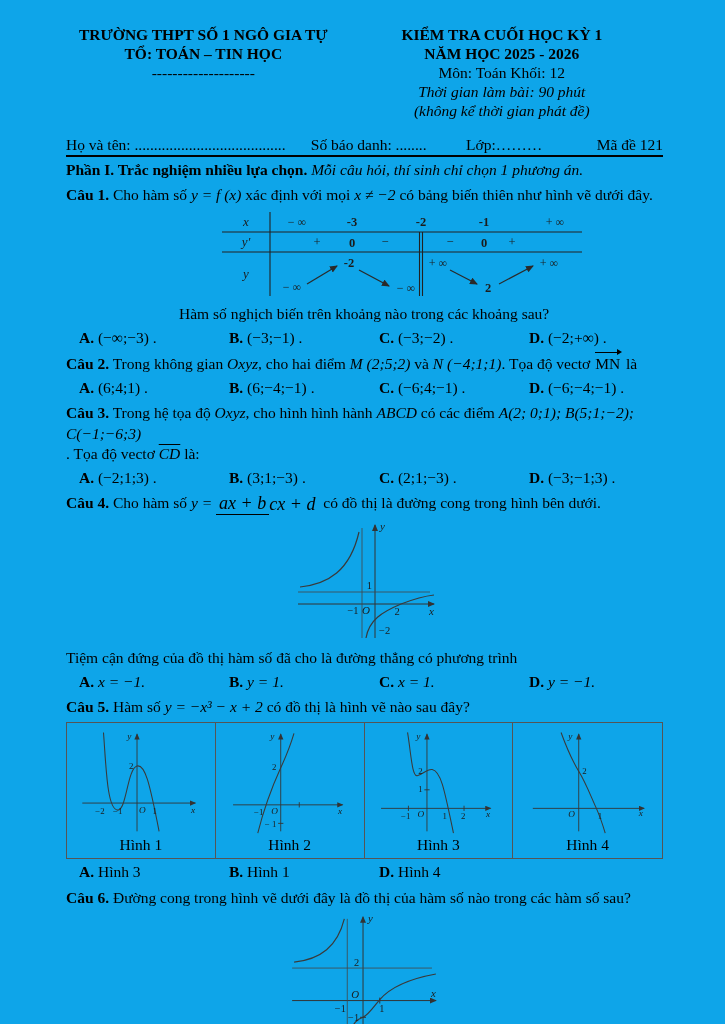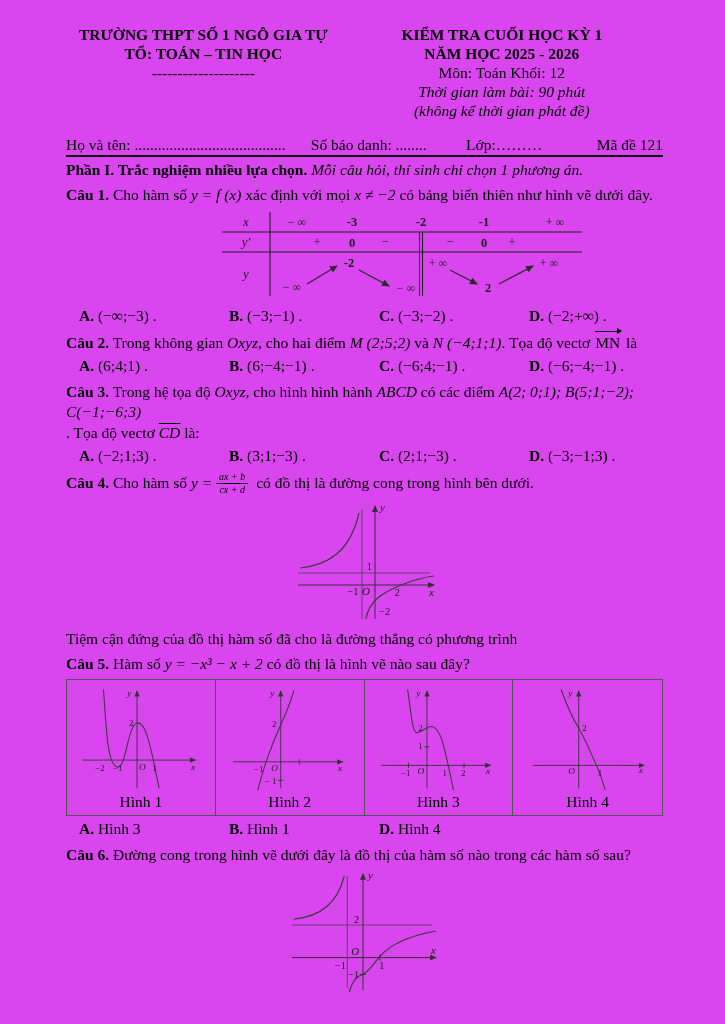--- a/index.html
+++ b/index.html
@@ -1,17 +1,17 @@
 <!DOCTYPE html>
 <html><head>
 <meta charset="utf-8">
 <style>
   html,body{margin:0;padding:0;background:#fff;}
   .page{
-    width:725px;height:1024px;box-sizing:border-box;background:#d946ef;color:#000;
+    width:725px;height:1024px;box-sizing:border-box;background:#0ea5e9;color:#000;
     padding:26px 62px 14px 66px;
     font-family:"Liberation Serif",serif;font-size:15.5px;line-height:1.32;
     display:flex;flex-direction:column;overflow:hidden;position:relative;
   }
   .b{font-weight:bold}
   .i{font-style:italic}
   .m{font-style:italic}
   
   .hdr{display:flex}
   .hdr-l{width:46%;text-align:center}
@@ -25,22 +25,22 @@
   .info .f4{width:14%;font-weight:normal;text-align:right}
   .p1{margin-top:3px}
   .q{margin-top:5px}
   .qk{font-weight:bold}
   .opts{display:grid;grid-template-columns:150px 150px 150px 1fr;padding-left:13px;margin-top:3px}
   .opt .k{font-weight:bold}
   .sub-ind{padding-left:113px;margin-top:1px}
   .tbl-wrap{margin:6px 0 2px 156px}
   .graph-wrap{text-align:center;margin:1px 0}
   
-  .frac{display:inline-flex;flex-direction:column;vertical-align:middle;text-align:center;
-        font-style:italic;line-height:1.05;margin:0 4px;font-size:10px}
+  .frac{display:inline-flex;flex-direction:row;vertical-align:middle;text-align:left;
+        font-style:italic;line-height:1.05;margin:0 4px;font-size:18px}
   .frac .num{border-bottom:1px solid #000;padding:0 3px 1px}
   .frac .den{padding-top:1px}
   
   .vec{position:relative;display:inline-block;padding:1px 2px 0 1px}
   .vec::before{content:"";position:absolute;top:-1px;left:1px;right:5px;border-top:1.2px solid #000}
   .vec::after{content:"";position:absolute;top:-4px;right:0;width:0;height:0;
               border-top:3px solid transparent;border-bottom:3px solid transparent;border-left:5px solid #000}
   .olin{text-decoration:overline;font-style:italic}
   
   .figrow{display:grid;grid-template-columns:1fr 1fr 1fr 1fr;border:1.2px solid #555;margin-top:4px}
@@ -124,20 +124,21 @@
       <text x="216" y="55" font-size="12" text-anchor="middle">+ ∞</text>
       <text x="266" y="80" font-size="12.5" font-weight="bold" text-anchor="middle">2</text>
       <text x="327" y="55" font-size="12" text-anchor="middle">+ ∞</text>
       <line x1="85" y1="72" x2="115" y2="54" stroke="#2a2a2a" stroke-width="1.2" marker-end="url(#mt)"></line>
       <line x1="137" y1="58" x2="167" y2="74" stroke="#2a2a2a" stroke-width="1.2" marker-end="url(#mt)"></line>
       <line x1="228" y1="58" x2="255" y2="72" stroke="#2a2a2a" stroke-width="1.2" marker-end="url(#mt)"></line>
       <line x1="277" y1="72" x2="311" y2="54" stroke="#2a2a2a" stroke-width="1.2" marker-end="url(#mt)"></line>
     </svg>
   </div>
 
+  <div class="sub-ind">Hàm số nghịch biến trên khoảng nào trong các khoảng sau?</div>
 
   <div class="opts">
     <span class="opt"><span class="k">A.</span> <span>(−∞;−3) .</span></span>
     <span class="opt"><span class="k">B.</span> <span>(−3;−1) .</span></span>
     <span class="opt"><span class="k">C.</span> <span>(−3;−2) .</span></span>
     <span class="opt"><span class="k">D.</span> <span>(−2;+∞) .</span></span>
   </div>
 
   <div class="q">
     <span class="qk">Câu 2.</span>
@@ -204,20 +205,26 @@
       <text class="st-i" x="139" y="99" font-size="11">x</text>
       <text class="st-i" x="76" y="98" font-size="11" text-anchor="middle">O</text>
       <text x="63" y="98" font-size="10.5" text-anchor="middle">−1</text>
       <text x="107" y="99" font-size="10.5" text-anchor="middle">2</text>
       <text x="82" y="73" font-size="10.5" text-anchor="end">1</text>
       <text x="89" y="118" font-size="10.5">−2</text>
     </svg>
   </div>
 
   <div>Tiệm cận đứng của đồ thị hàm số đã cho là đường thẳng có phương trình</div>
+  <div class="opts m">
+    <span class="opt"><span class="k" style="font-style:normal">A.</span> <span>x = −1.</span></span>
+    <span class="opt"><span class="k" style="font-style:normal">B.</span> <span>y = 1.</span></span>
+    <span class="opt"><span class="k" style="font-style:normal">C.</span> <span>x = 1.</span></span>
+    <span class="opt"><span class="k" style="font-style:normal">D.</span> <span>y = −1.</span></span>
+  </div>
 
   <div class="q">
     <span class="qk">Câu 5.</span>
     <span>Hàm số</span>
     <span class="m">y = −x³ − x + 2</span>
     <span>có đồ thị là hình vẽ nào sau đây?</span>
   </div>
 
   <div class="figrow">
 

